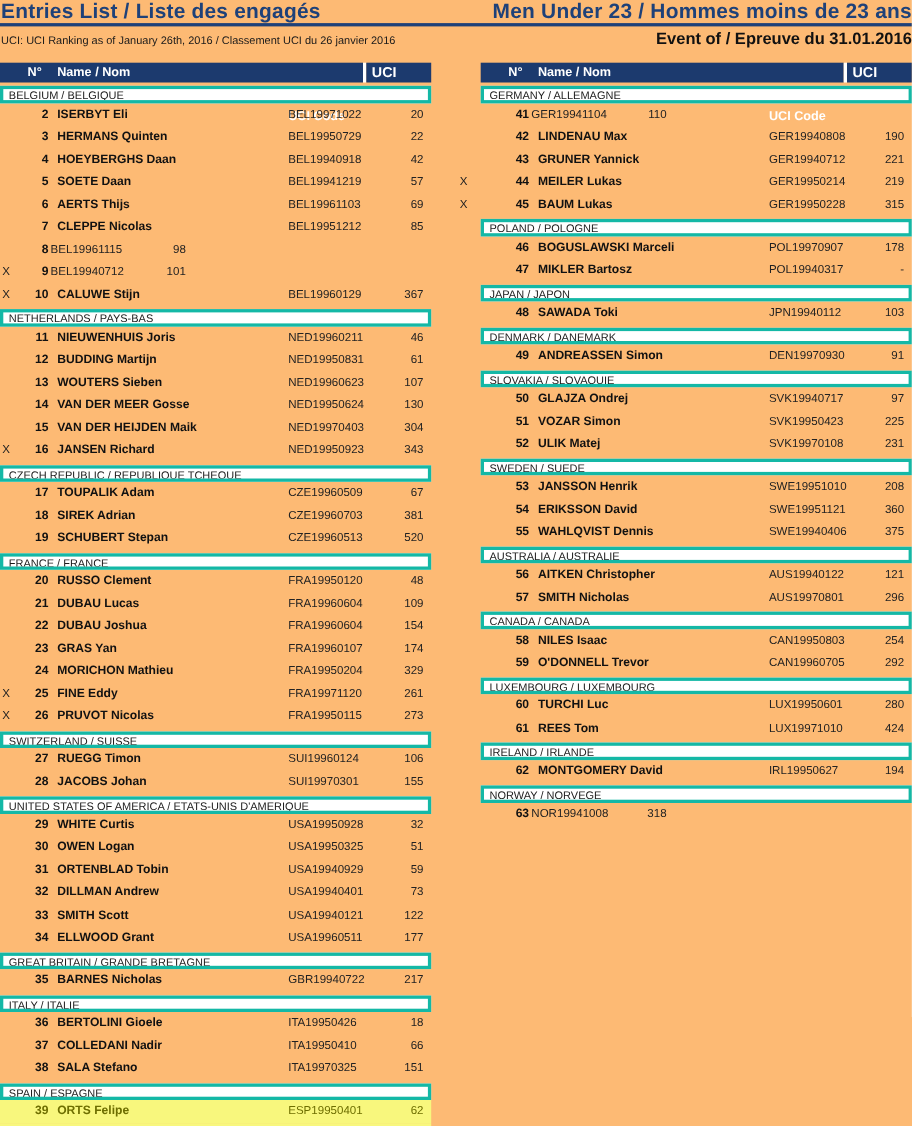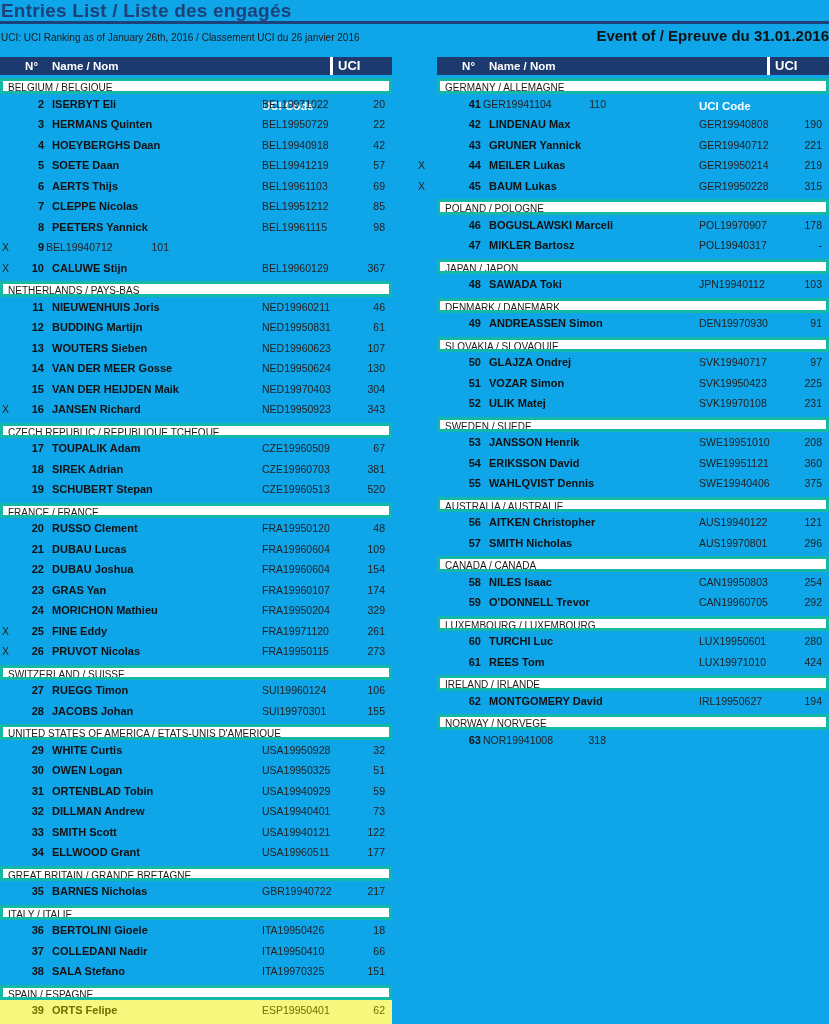--- a/index.html
+++ b/index.html
@@ -8,21 +8,21 @@
     --hl-yellow: #f8f77d;
     --hl-olive: #6e6e00;
   }
   * { margin: 0; padding: 0; box-sizing: border-box; }
   html, body { background: #ffffff; }
   body { font-family: "Liberation Sans", sans-serif; }
   .page {
     position: relative;
     width: 829px;
     height: 1024px;
-    background: #0ea5e9;
+    background: #fdba74;
     overflow: hidden;
   }
   .title-left {
     position: absolute; left: 1px; top: 0px;
     font-size: 19px; font-weight: bold; color: var(--title-blue);
     letter-spacing: 0.2px; white-space: nowrap;
   }
   .title-right {
     position: absolute; right: 0px; top: 0px;
     font-size: 19px; font-weight: bold; color: var(--title-blue);
@@ -77,20 +77,21 @@
   .row.hl { background: var(--hl-yellow); }
   .row.hl .c-num, .row.hl .c-code, .row.hl .c-uci, .row.hl .c-name { color: var(--hl-olive); }
   .row.hl.hl-dark .c-name { color: #3f3f28; }
 </style>
 </head>
 <body>
 
 <div class="page">
 
   <div class="title-left">Entries List / Liste des engagés</div>
+  <div class="title-right">Men Under 23 / Hommes moins de 23 ans</div>
   <div class="title-rule"></div>
   <div class="sub-left">UCI: UCI Ranking as of January 26th, 2016 / Classement UCI du 26 janvier 2016</div>
   <div class="sub-right">Event of / Epreuve du 31.01.2016</div>
 
   <section class="col col-left">
     <div class="thead">
       <div class="thead-main">
         <div class="h-num">N°</div>
         <div class="h-name">Name / Nom</div>
         <div class="h-code">UCI Code</div>
@@ -138,21 +139,20 @@
         <div class="row">
           <div class="c-x"></div>
           <div class="c-num">7</div>
           <div class="c-name">CLEPPE Nicolas</div>
           <div class="c-code">BEL19951212</div>
           <div class="c-uci">85</div>
         </div>
         <div class="row">
           <div class="c-x"></div>
           <div class="c-num">8</div>
-          <div class="c-name">PEETERS Yannick</div>
           <div class="c-code">BEL19961115</div>
           <div class="c-uci">98</div>
         </div>
         <div class="row">
           <div class="c-x">X</div>
           <div class="c-num">9</div>
           <div class="c-code">BEL19940712</div>
           <div class="c-uci">101</div>
         </div>
         <div class="row">

